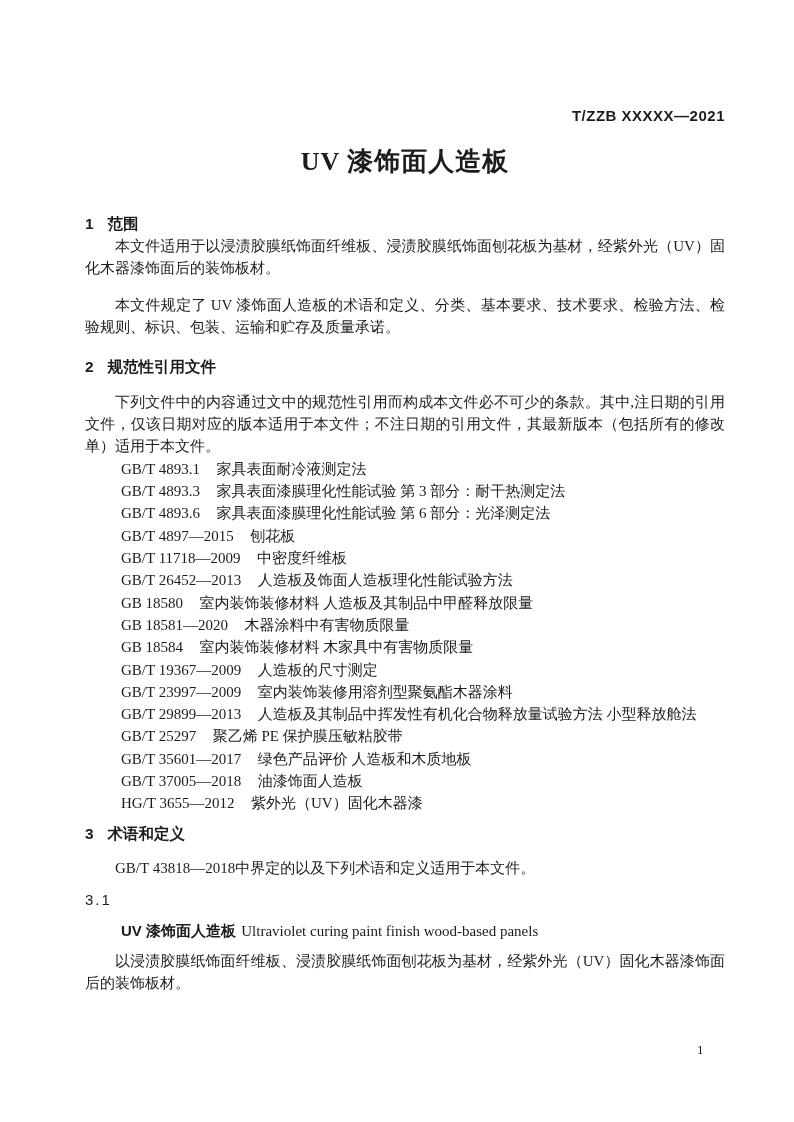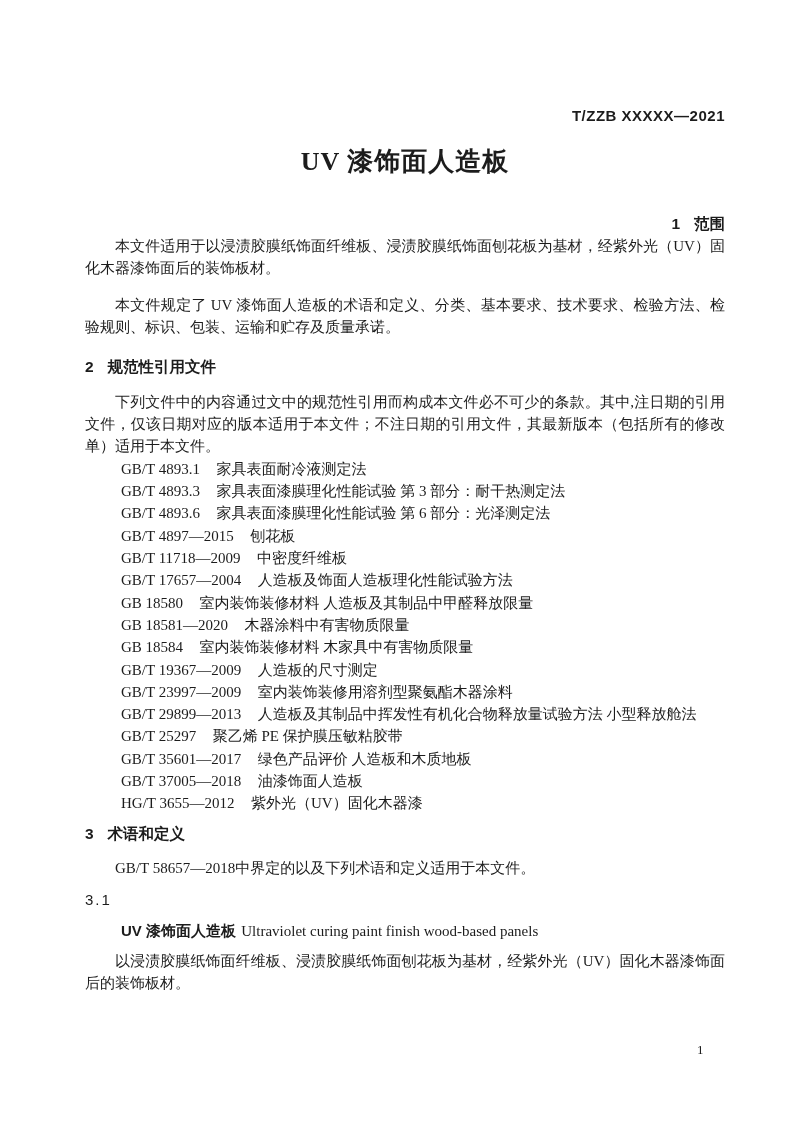--- a/index.html
+++ b/index.html
@@ -30,21 +30,21 @@
     margin-top:22px;
     line-height:34px;
   }
   .sec-heading{
     font-family:"Liberation Sans","DejaVu Sans",sans-serif;
     font-weight:bold;
     font-size:15.5px;
     line-height:22px;
   }
   .sec-heading .h-num{margin-right:0.9em;}
-  .sec-heading.h-scope{margin-top:34px;text-align:right;}
+  .sec-heading.h-scope{margin-top:34px;}
   .sec-heading.h-refs{margin-top:17px;}
   .sec-heading.h-terms{margin-top:8px;}
   .para{
     font-size:15px;
     line-height:22.4px;
     text-align:justify;
     text-indent:2em;
     margin:0;
   }
   .para.first{margin-top:14px;}
@@ -104,37 +104,37 @@
     <span class="h-num">2</span><span>规范性引用文件</span>
   </div>
   <p class="para intro-refs">下列文件中的内容通过文中的规范性引用而构成本文件必不可少的条款。其中,注日期的引用文件，仅该日期对应的版本适用于本文件；不注日期的引用文件，其最新版本（包括所有的修改单）适用于本文件。</p>
 
   <ul class="refs">
     <li><span class="ref-code">GB/T 4893.1</span><span class="ref-title">家具表面耐冷液测定法</span></li>
     <li><span class="ref-code">GB/T 4893.3</span><span class="ref-title">家具表面漆膜理化性能试验 第 3 部分：耐干热测定法</span></li>
     <li><span class="ref-code">GB/T 4893.6</span><span class="ref-title">家具表面漆膜理化性能试验 第 6 部分：光泽测定法</span></li>
     <li><span class="ref-code">GB/T 4897—2015</span><span class="ref-title">刨花板</span></li>
     <li><span class="ref-code">GB/T 11718—2009</span><span class="ref-title">中密度纤维板</span></li>
-    <li><span class="ref-code">GB/T 17657—2004</span><span class="ref-title">人造板及饰面人造板理化性能试验方法</span></li>
+    <li><span class="ref-code">GB/T 26452—2013</span><span class="ref-title">人造板及饰面人造板理化性能试验方法</span></li>
     <li><span class="ref-code">GB 18580</span><span class="ref-title">室内装饰装修材料 人造板及其制品中甲醛释放限量</span></li>
     <li><span class="ref-code">GB 18581—2020</span><span class="ref-title">木器涂料中有害物质限量</span></li>
     <li><span class="ref-code">GB 18584</span><span class="ref-title">室内装饰装修材料 木家具中有害物质限量</span></li>
     <li><span class="ref-code">GB/T 19367—2009</span><span class="ref-title">人造板的尺寸测定</span></li>
     <li><span class="ref-code">GB/T 23997—2009</span><span class="ref-title">室内装饰装修用溶剂型聚氨酯木器涂料</span></li>
     <li><span class="ref-code">GB/T 29899—2013</span><span class="ref-title">人造板及其制品中挥发性有机化合物释放量试验方法 小型释放舱法</span></li>
     <li><span class="ref-code">GB/T 25297</span><span class="ref-title">聚乙烯 PE 保护膜压敏粘胶带</span></li>
     <li><span class="ref-code">GB/T 35601—2017</span><span class="ref-title">绿色产品评价 人造板和木质地板</span></li>
     <li><span class="ref-code">GB/T 37005—2018</span><span class="ref-title">油漆饰面人造板</span></li>
     <li><span class="ref-code">HG/T 3655—2012</span><span class="ref-title">紫外光（UV）固化木器漆</span></li>
   </ul>
 
   <div class="sec-heading h-terms">
     <span class="h-num">3</span><span>术语和定义</span>
   </div>
-  <p class="para intro-terms">GB/T 58657—2018中界定的以及下列术语和定义适用于本文件。</p>
+  <p class="para intro-terms">GB/T 43818—2018中界定的以及下列术语和定义适用于本文件。</p>
 
   <div class="term-num">3.1</div>
 
   <div class="term-line">
     <span class="term-cn">UV 漆饰面人造板</span><span class="term-en">Ultraviolet curing paint finish wood-based panels</span>
   </div>
 
   <p class="para definition">以浸渍胶膜纸饰面纤维板、浸渍胶膜纸饰面刨花板为基材，经紫外光（UV）固化木器漆饰面后的装饰板材。</p>
 
   <div class="page-number">1</div>

